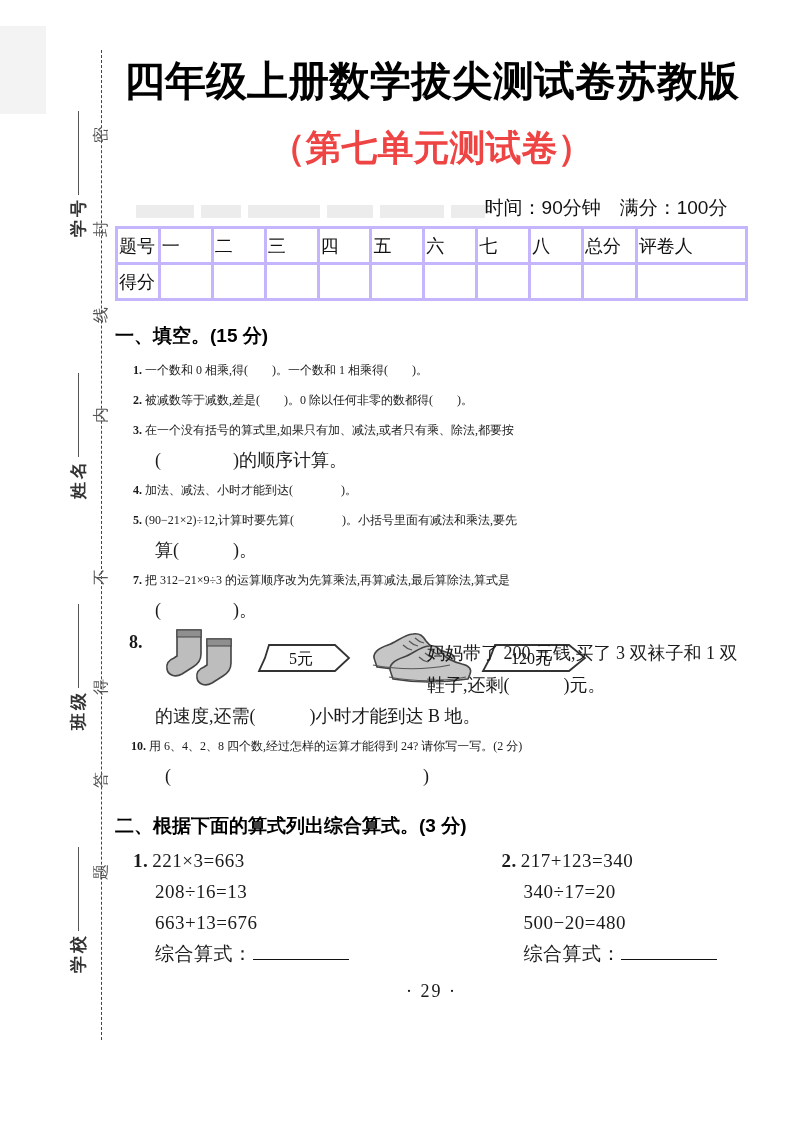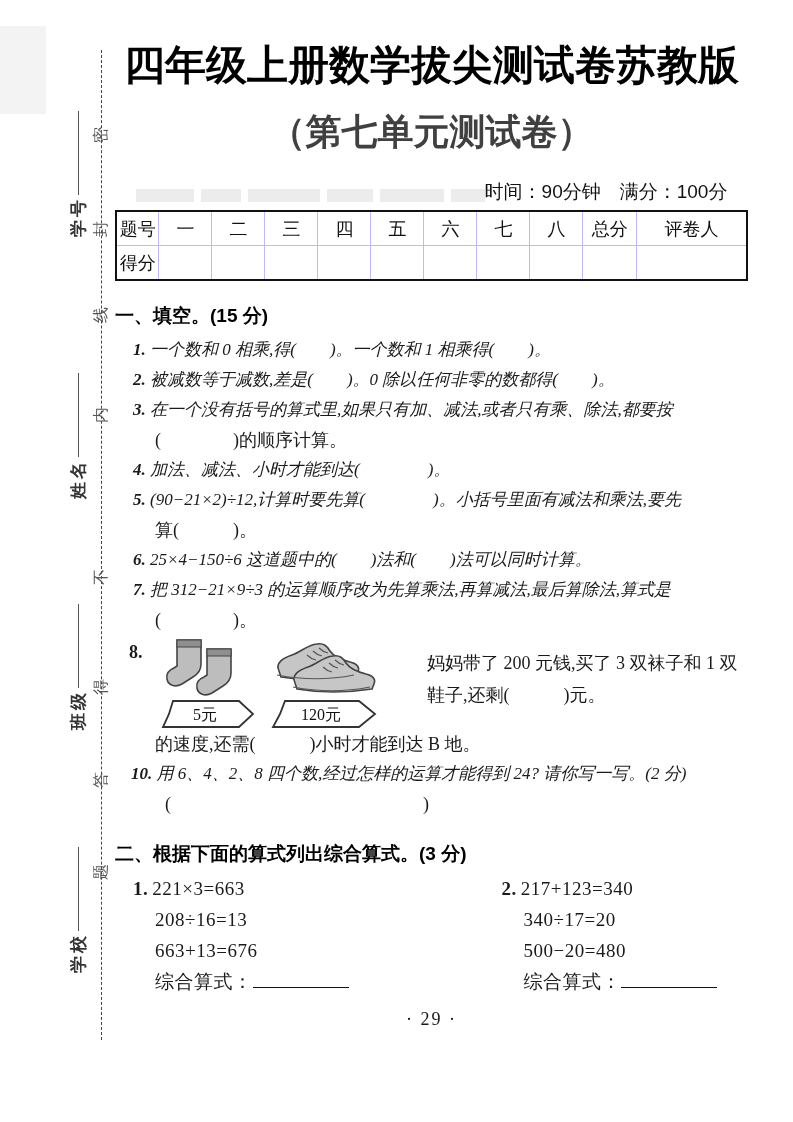--- a/index.html
+++ b/index.html
@@ -22,56 +22,56 @@
     display:flex; align-items:center; justify-content:flex-end;
     transform:rotate(-90deg);
   }
   .field-label {
     font-size:17px; color:#333; letter-spacing:3px; font-weight:600;
     font-family:"Liberation Sans","DejaVu Sans",sans-serif;
   }
   .field-line { width:84px; height:0; border-bottom:1.5px solid #555; margin-left:2px; }
 
   
-  .main { position:absolute; left:115px; top:38px; width:633px; }
+  .main { position:absolute; left:115px; top:54px; width:633px; }
   h1.title {
     margin:0; text-align:center; font-size:41px; font-weight:900; letter-spacing:0px;
     font-family:"Liberation Sans","DejaVu Sans",sans-serif; color:#000;
   }
   h2.subtitle {
     margin:15px 0 0; text-align:center; font-size:36px; font-weight:900;
-    font-family:"Liberation Sans","DejaVu Sans",sans-serif; color:#404040;
+    font-family:"Liberation Sans","DejaVu Sans",sans-serif; color:#ef4444;
   }
   .info-row {
     margin-top:22px; display:flex; justify-content:center; align-items:flex-end;
     font-size:19px; font-family:"Liberation Sans","DejaVu Sans",sans-serif; color:#111;
   }
   .wm { display:flex; gap:7px; align-items:flex-end; padding-bottom:3px; }
   .wm i { display:block; height:13px; background:#ececec; }
 
   table.score { width:100%; border-collapse:collapse; margin-top:5px; border:2px solid #111; }
   table.score td {
-    border:1px solid #c4b5fd; height:31px; text-align:center; font-size:18px; color:#111;
+    border:3px solid #c4b5fd; height:31px; text-align:left; font-size:18px; color:#111;
     font-family:"Liberation Sans","DejaVu Sans",sans-serif;
   }
 
   .sec-heading {
     margin:22px 0 6px; font-size:19px; font-weight:800; color:#000;
     font-family:"Liberation Sans","DejaVu Sans",sans-serif;
   }
-  .q  { padding-left:40px; text-indent:-22px; line-height:30px; font-size:17px;font-style:italic; }
+  .q  { padding-left:40px; text-indent:-22px; line-height:30px; font-size:12px; }
   .q.wide { padding-left:46px; text-indent:-30px; }
   .qcont { padding-left:40px; line-height:30px; font-size:18px; }
   .qnum { font-weight:bold; font-family:"Liberation Serif","DejaVu Serif",serif; }
 
   
   .q8row { display:flex; align-items:flex-start; margin:2px 0 0; }
   .q8num { width:24px; font-weight:bold; font-size:18px; line-height:30px; padding-left:14px; }
   .q8fig { width:250px; display:flex; gap:8px; padding-left:8px; }
-  .fig-item { display:flex; flex-direction:column; align-items:center; }
+  .fig-item { display:flex; flex-direction:row; align-items:center; }
   .q8text { flex:1; font-size:18px; line-height:32px; padding:10px 0 0 16px; }
   .tag-text { font-size:16px; font-family:"Liberation Serif","DejaVu Serif",serif; fill:#111; }
 
   
   .grid2 { display:grid; grid-template-columns:50% 50%; margin-top:4px;gap:46px; }
   .prob { padding-left:18px; }
   .prob .pline  { line-height:31px; font-size:19px; letter-spacing:0.5px; }
   .prob .pfirst b { font-weight:bold; margin-right:4px; }
   .prob .pindent { padding-left:22px; }
   .ansline { display:inline-block; width:96px; border-bottom:1.5px solid #111; height:15px; vertical-align:baseline; }
@@ -186,23 +186,20 @@
     </div>
     <div class="qcont">(　　　　)的顺序计算。</div>
     <div class="q">
       <span class="qnum">4.</span> <span>加法、减法、小时才能到达(　　　　)。</span>
     </div>
     <div class="q">
       <span class="qnum">5.</span> <span>(90−21×2)÷12,计算时要先算(　　　　)。小括号里面有减法和乘法,要先</span>
     </div>
     <div class="qcont">算(　　　)。</div>
     <div class="q">
-      <span class="qnum">6.</span> <span>25×4−150÷6 这道题中的(　　)法和(　　)法可以同时计算。</span>
-    </div>
-    <div class="q">
       <span class="qnum">7.</span> <span>把 312−21×9÷3 的运算顺序改为先算乘法,再算减法,最后算除法,算式是</span>
     </div>
     <div class="qcont">(　　　　)。</div>
 
     <div class="q8row">
       <span class="q8num qnum">8.</span>
       <div class="q8fig">
         <div class="fig-item">
           <svg width="96" height="62" viewBox="0 0 96 62">
             <g fill="#bdbdbd" stroke="#444" stroke-width="1.6">

